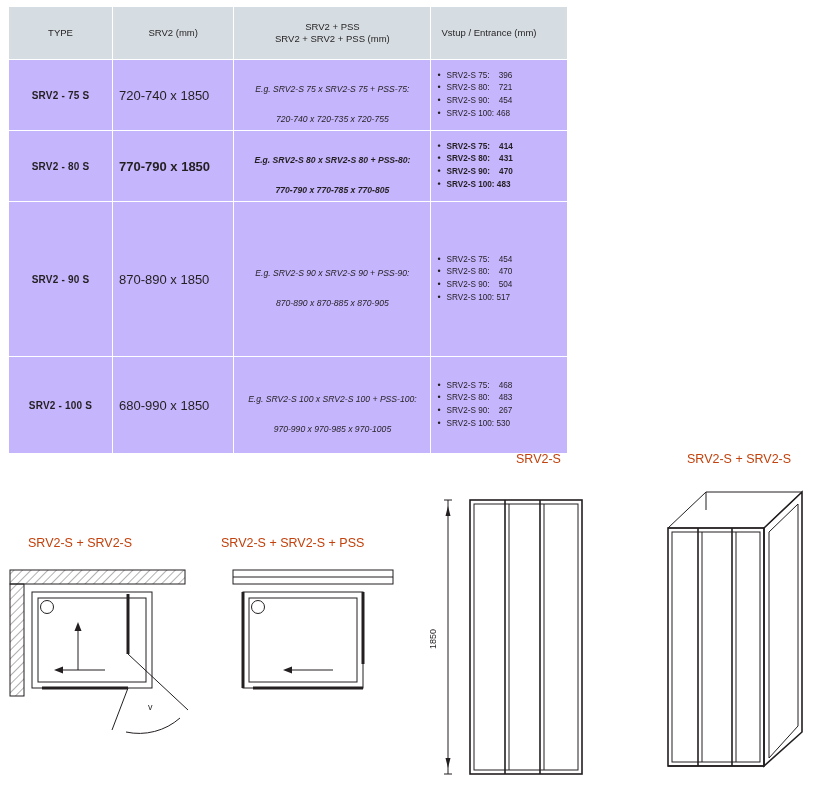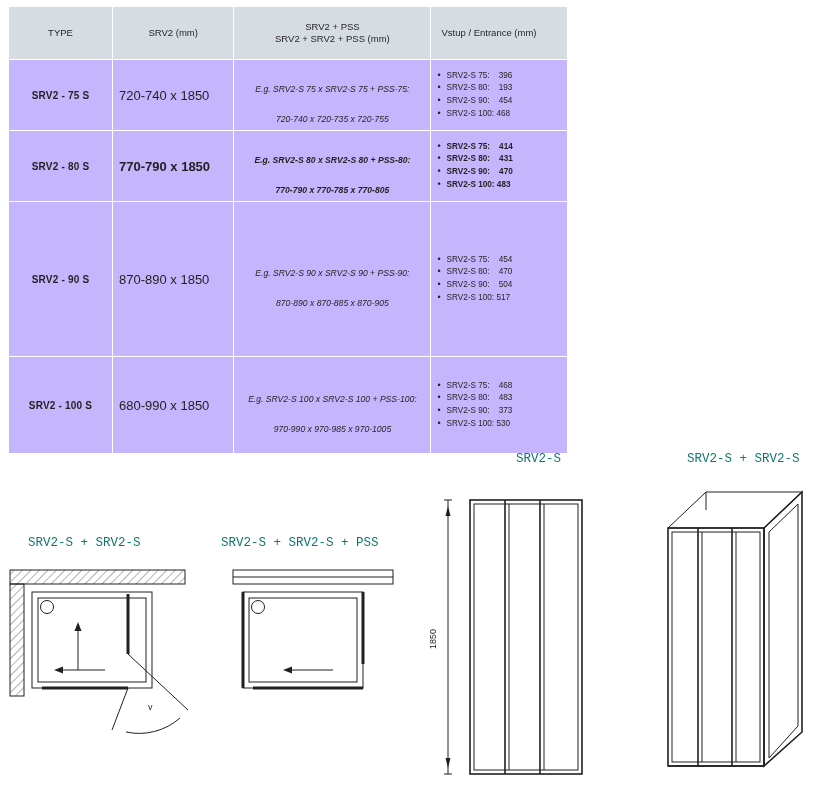--- a/index.html
+++ b/index.html
@@ -92,23 +92,22 @@
   .drawings {
     position: absolute;
     left: 0;
     top: 448px;
     width: 824px;
     height: 352px;
   }
   .dwg-caption {
     position: absolute;
     font-size: 12.5px;
-    color: #0f766e;
+    color: #c2410c;
     white-space: nowrap;
-    font-family: Liberation Mono, monospace;
   }
   svg { display: block; }
   .ln { stroke: #231f20; fill: none; }
   .thin { stroke-width: 1; }
   .thick { stroke-width: 3; }
   .med { stroke-width: 1.6; }
   .dimtxt {
     font-family: "Liberation Sans", sans-serif;
     font-size: 9px;
     fill: #231f20;
@@ -145,21 +144,21 @@
     <tr class="row-h1">
       <td class="cell-type">SRV2 - 75 S</td>
       <td class="cell-srv2">720-740 x 1850</td>
       <td class="cell-pss">
         <div class="it">E.g. SRV2-S 75 x SRV2-S 75 + PSS-75:</div>
         <div class="it">720-740 x 720-735 x 720-755</div>
       </td>
       <td class="cell-entr">
         <ul>
           <li>SRV2-S 75:    396</li>
-          <li>SRV2-S 80:    193</li>
+          <li>SRV2-S 80:    721</li>
           <li>SRV2-S 90:    454</li>
           <li>SRV2-S 100: 468</li>
         </ul>
       </td>
     </tr>
     <tr class="row-h2">
       <td class="cell-type">SRV2 - 80 S</td>
       <td class="cell-srv2">770-790 x 1850</td>
       <td class="cell-pss">
         <div class="it">E.g. SRV2-S 80 x SRV2-S 80 + PSS-80:</div>
@@ -194,21 +193,21 @@
       <td class="cell-type">SRV2 - 100 S</td>
       <td class="cell-srv2">680-990 x 1850</td>
       <td class="cell-pss">
         <div class="it">E.g. SRV2-S 100 x SRV2-S 100 + PSS-100:</div>
         <div class="it">970-990 x 970-985 x 970-1005</div>
       </td>
       <td class="cell-entr">
         <ul>
           <li>SRV2-S 75:    468</li>
           <li>SRV2-S 80:    483</li>
-          <li>SRV2-S 90:    373</li>
+          <li>SRV2-S 90:    267</li>
           <li>SRV2-S 100: 530</li>
         </ul>
       </td>
     </tr>
   </tbody>
 </table>
 
 <div class="drawings">
 
   <div class="dwg-caption" style="left:28px; top:88px;">SRV2-S + SRV2-S</div>

